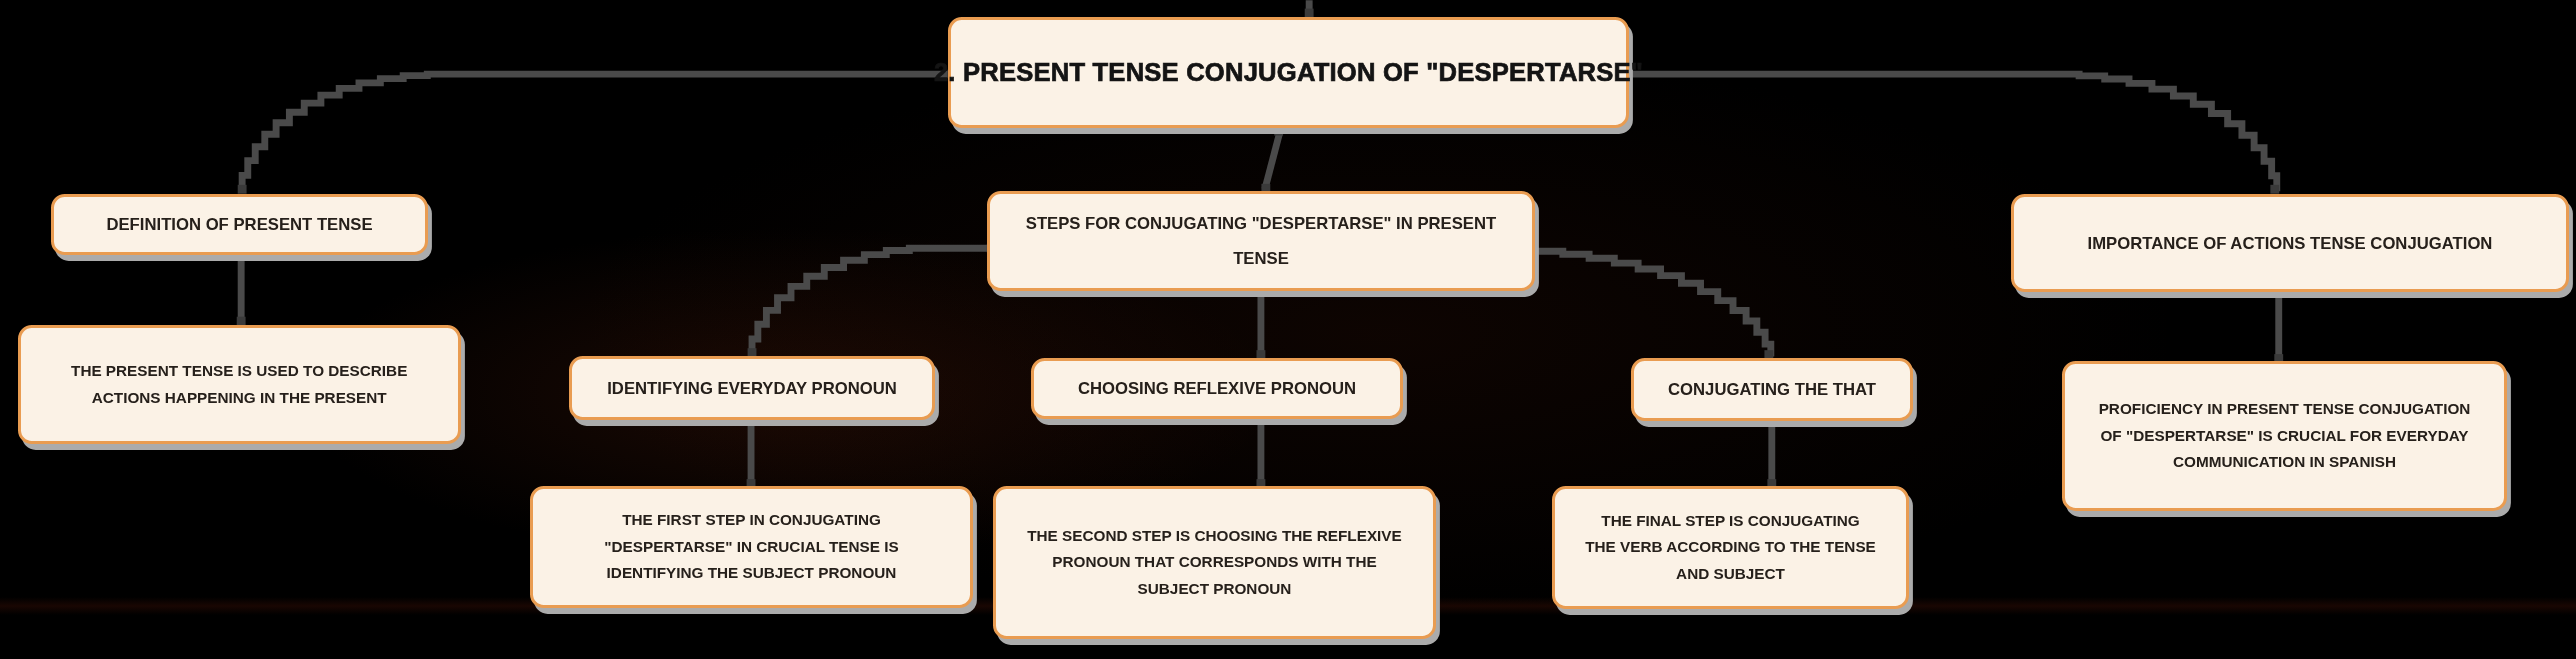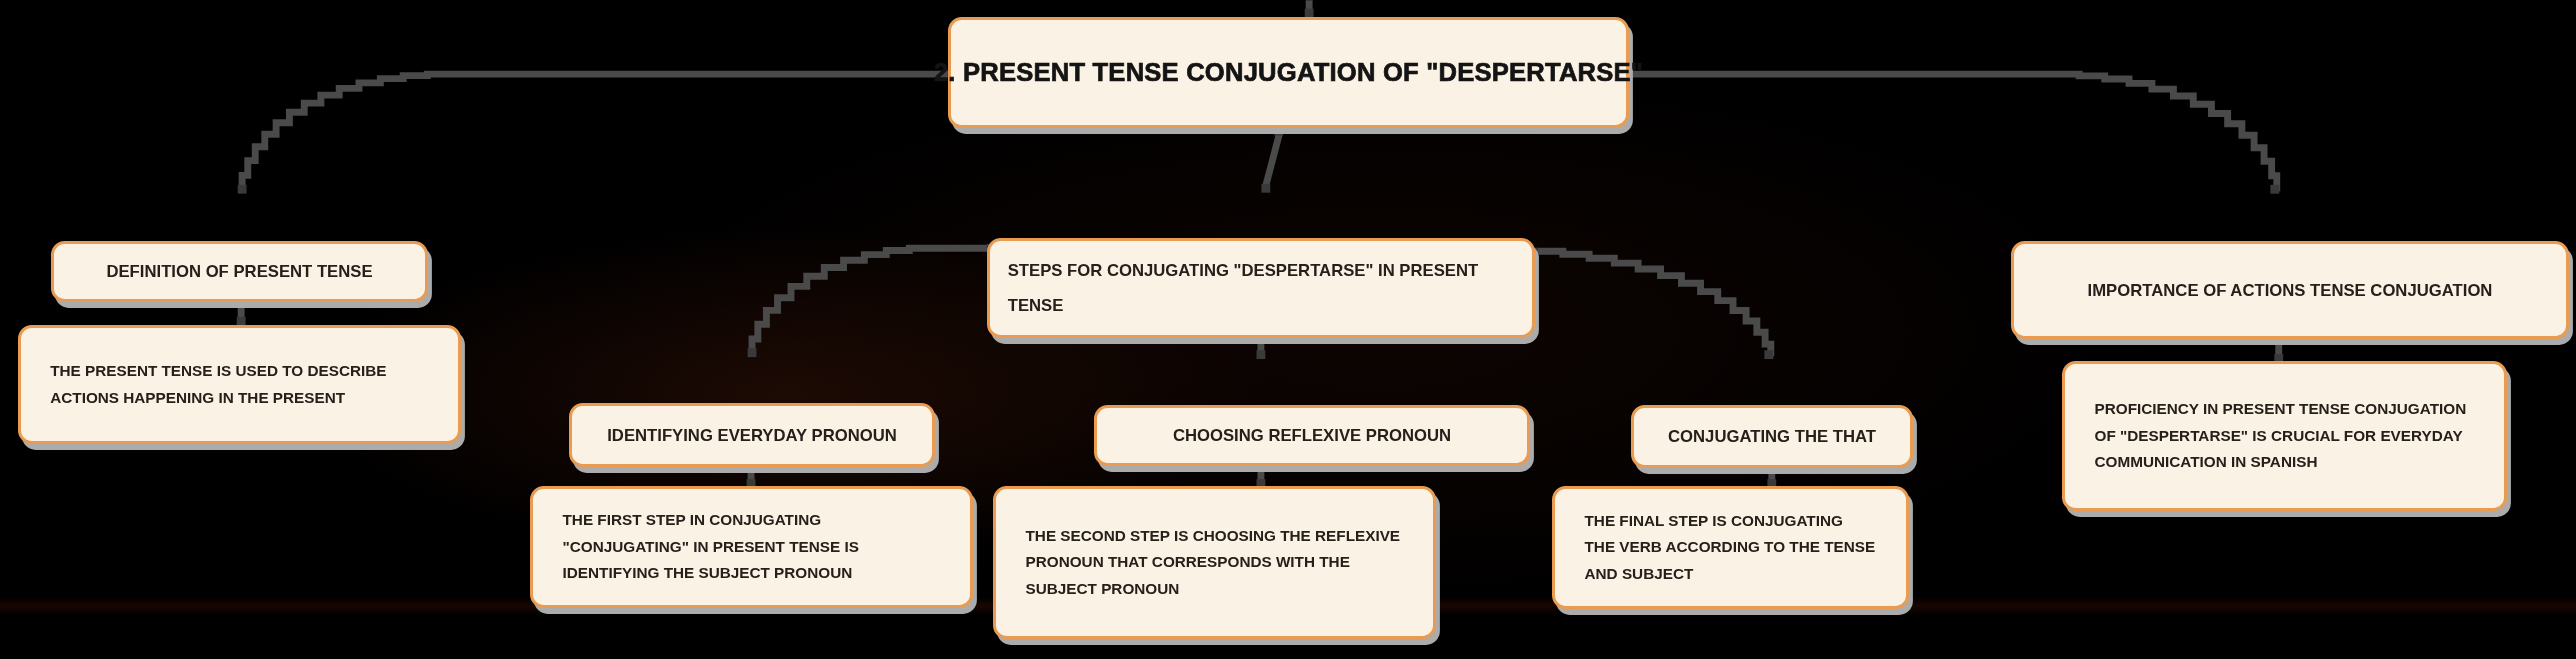--- a/index.html
+++ b/index.html
@@ -12,28 +12,28 @@
     background:radial-gradient(ellipse at center, rgba(52,18,7,0.55) 0%, rgba(52,18,7,0) 70%);}
   #glow2{left:591px;top:59px;width:1575px;height:551px;
     background:radial-gradient(ellipse at center, rgba(34,11,4,0.40) 0%, rgba(34,11,4,0) 72%);}
   #glow3{left:0;top:597px;width:2576px;height:17.7px;
     background:linear-gradient(to bottom, rgba(0,0,0,0), rgba(46,12,4,0.55) 50%, rgba(0,0,0,0));}
   svg.wires{position:absolute;left:0;top:0;z-index:1;}
   .node{
     position:absolute;z-index:2;box-sizing:border-box;
     background:#FBF2E6;border:3.9px solid #E99C51;border-radius:13.8px;
     box-shadow:3.9px 5.9px 0 0 #ABABAB;
-    display:flex;align-items:center;justify-content:center;text-align:left;
+    display:flex;align-items:center;justify-content:center;text-align:center;
     color:#26201B;
   }
   .node.title{
     font-size:25.6px;font-weight:700;letter-spacing:0.2px;color:#141414;
     white-space:nowrap;-webkit-text-stroke:0.7px #141414;
   }
-  .node.heading{font-size:16.7px;font-weight:600;line-height:35px;padding:3.9px 17.7px;margin-top:47px;}
+  .node.heading{font-size:16.7px;font-weight:600;line-height:35px;padding:3.9px 17.7px;}
   .node.detail{font-size:15.3px;font-weight:600;line-height:26.6px;padding:7.9px 29.5px;}
 </style>
 </head>
 <body>
 
 <div class="canvas">
 
   <div id="glow1" class="glow"></div>
   <div id="glow2" class="glow"></div>
   <div id="glow3" class="glow"></div>
@@ -79,25 +79,25 @@
   <div class="node title" style="left:948px;top:16.7px;width:681px;height:111px;">2. PRESENT TENSE CONJUGATION OF "DESPERTARSE"</div>
 
   <div class="node heading" style="left:51px;top:194px;width:377px;height:61px;">DEFINITION OF PRESENT TENSE</div>
 
   <div class="node detail" style="left:17.7px;top:325px;width:443px;height:119px;">THE PRESENT TENSE IS USED TO DESCRIBE ACTIONS HAPPENING IN THE PRESENT</div>
 
   <div class="node heading" style="left:987px;top:191px;width:548px;height:100px;">STEPS FOR CONJUGATING "DESPERTARSE" IN PRESENT TENSE</div>
 
   <div class="node heading" style="left:569px;top:356px;width:366px;height:64px;">IDENTIFYING EVERYDAY PRONOUN</div>
 
-  <div class="node heading" style="left:1094px;top:358px;width:436px;height:61px;">CHOOSING REFLEXIVE PRONOUN</div>
+  <div class="node heading" style="left:1031px;top:358px;width:372px;height:61px;">CHOOSING REFLEXIVE PRONOUN</div>
 
   <div class="node heading" style="left:1631px;top:358px;width:282px;height:63px;">CONJUGATING THE THAT</div>
 
-  <div class="node detail" style="left:530px;top:486px;width:443px;height:122px;">THE FIRST STEP IN CONJUGATING "CONJUGATING" IN PRESENT TENSE IS IDENTIFYING THE SUBJECT PRONOUN</div>
+  <div class="node detail" style="left:530px;top:486px;width:443px;height:122px;">THE FIRST STEP IN CONJUGATING "DESPERTARSE" IN CRUCIAL TENSE IS IDENTIFYING THE SUBJECT PRONOUN</div>
 
   <div class="node detail" style="left:993px;top:486px;width:443px;height:153px;">THE SECOND STEP IS CHOOSING THE REFLEXIVE PRONOUN THAT CORRESPONDS WITH THE SUBJECT PRONOUN</div>
 
   <div class="node detail" style="left:1552px;top:486px;width:357px;height:123px;">THE FINAL STEP IS CONJUGATING THE VERB ACCORDING TO THE TENSE AND SUBJECT</div>
 
   <div class="node heading" style="left:2011px;top:194px;width:558px;height:98px;">IMPORTANCE OF ACTIONS TENSE CONJUGATION</div>
 
   <div class="node detail" style="left:2062px;top:361px;width:445px;height:150px;">PROFICIENCY IN PRESENT TENSE CONJUGATION OF "DESPERTARSE" IS CRUCIAL FOR EVERYDAY COMMUNICATION IN SPANISH</div>
 
 </div>

